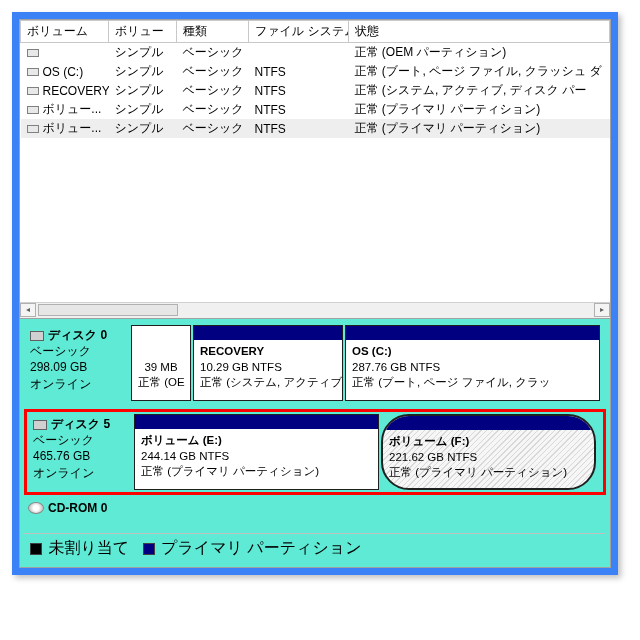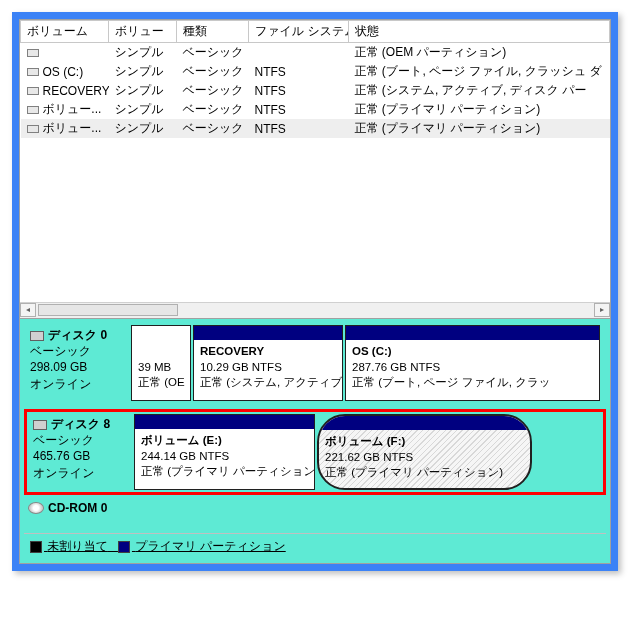--- a/index.html
+++ b/index.html
@@ -136,22 +136,21 @@
     overflow: hidden;
   }
   .part .body b { font-weight: bold; }
   .part.hatched {
     background-image: repeating-linear-gradient(135deg,#f6f6f6 0,#f6f6f6 3px,#d8d8d8 3px,#d8d8d8 4px);
     border: 2px solid #202020;
   }
   .legend {
     padding: 4px 6px;
     border-top: 1px solid #c0c0c0;
-    font-size: 12px;
-    text-decoration: underline;
+    font-size: 16px;
   }
   .legend .sw {
     display: inline-block;
     width: 12px; height: 12px;
     border: 1px solid #404040;
     vertical-align: middle;
     margin-right: 2px;
   }
   .sw-black { background: #000; }
   .sw-navy  { background: #000080; }
@@ -238,38 +237,38 @@
       </div>
       <div class="btn">▸</div>
     </div>
   </div>
 
   <div class="disk-area">
     <div id="disks">
         <div class="disk-row">
           <div class="disk-label"><span class="disk-icon"></span><span class="disk-title">ディスク 0</span><br>ベーシック<br>298.09 GB<br>オンライン</div>
           <div class="parts">
-            <div class="part noheader" style="width: 60px;">
+            <div class="part noheader" style="width: 60px; text-align: center;">
               <div class="header"></div>
               <div class="body"><b></b><br>39 MB<br>正常 (OE</div>
             </div>
             <div class="part" style="width: 150px;">
               <div class="header"></div>
               <div class="body"><b>RECOVERY</b><br>10.29 GB NTFS<br>正常 (システム, アクティブ</div>
             </div>
             <div class="part" style="width: 255px;">
               <div class="header"></div>
               <div class="body"><b>OS  (C:)</b><br>287.76 GB NTFS<br>正常 (ブート, ページ ファイル, クラッ</div>
             </div>
           </div>
         </div>
         <div class="disk-row highlight">
-          <div class="disk-label"><span class="disk-icon"></span><span class="disk-title">ディスク 8</span><br>ベーシック<br>465.76 GB<br>オンライン</div>
+          <div class="disk-label"><span class="disk-icon"></span><span class="disk-title">ディスク 5</span><br>ベーシック<br>465.76 GB<br>オンライン</div>
           <div class="parts">
-            <div class="part" style="width: 181px;">
+            <div class="part" style="width: 245px;">
               <div class="header"></div>
               <div class="body"><b>ボリューム  (E:)</b><br>244.14 GB NTFS<br>正常 (プライマリ パーティション)</div>
             </div>
             <div class="part hatched" style="width: 215px; border-radius: 28px;">
               <div class="header"></div>
               <div class="body"><b>ボリューム  (F:)</b><br>221.62 GB NTFS<br>正常 (プライマリ パーティション)</div>
             </div>
           </div>
         </div>
       </div>

